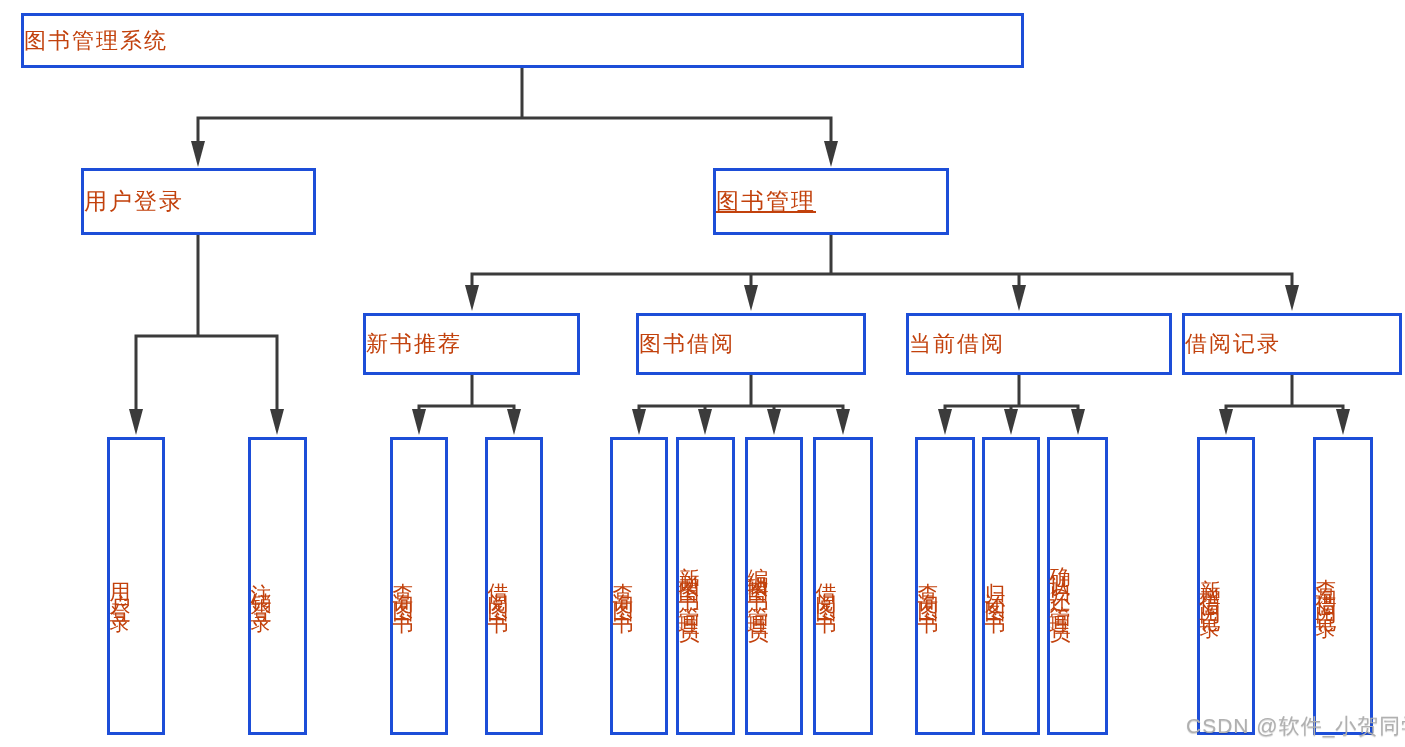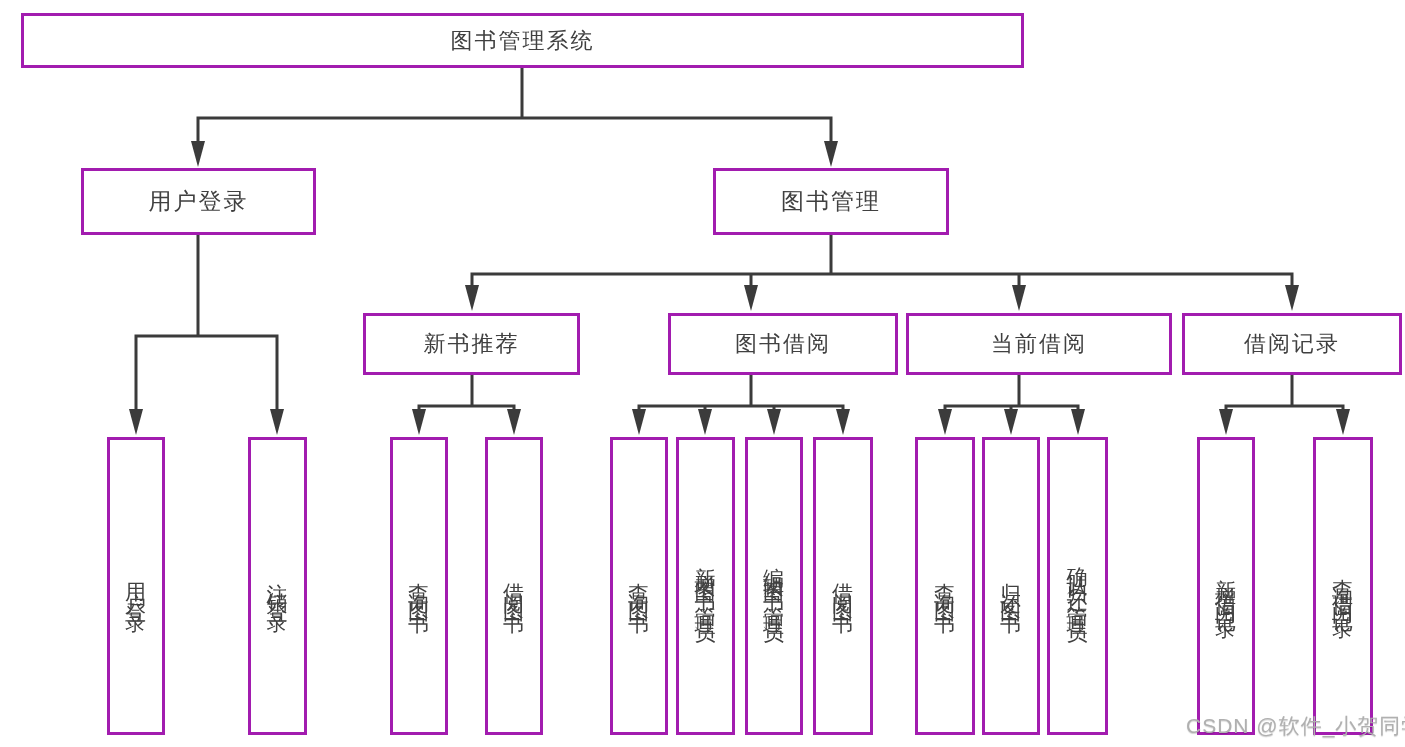--- a/index.html
+++ b/index.html
@@ -14,25 +14,25 @@
   .connector-layer {
     position: absolute;
     left: 0; top: 0;
     width: 1405px; height: 747px;
     z-index: 0;
   }
   .node {
     position: absolute;
     box-sizing: border-box;
     background: #ffffff;
-    border: 3px solid #a21caf;
+    border: 3px solid #1d4ed8;
     display: flex;
     align-items: center;
-    justify-content: center;
-    color: #404040;
+    justify-content: flex-start;
+    color: #c2410c;
     z-index: 1;
   }
   .node-h {          
     font-size: 23px;
     letter-spacing: 2px;
     font-weight: 400;
   }
   .root-node  { left: 21px;  top: 13px;  width: 1003px; height: 55px; font-size: 22px; }
   .lvl2-node  { top: 168px; height: 67px; }
   .lvl3-node  { top: 313px; height: 62px; font-size: 22px; }
@@ -98,28 +98,28 @@
     </g>
   </svg>
 
   <div class="node node-h root-node">
     <span>图书管理系统</span>
   </div>
 
   <div class="node node-h lvl2-node" style="left:81px; width:235px;">
     <span>用户登录</span>
   </div>
-  <div class="node node-h lvl2-node" style="left:713px; width:236px;">
+  <div class="node node-h lvl2-node" style="left:713px; width:236px;text-decoration:underline;">
     <span>图书管理</span>
   </div>
 
   <div class="node node-h lvl3-node" style="left:363px; width:217px;">
     <span>新书推荐</span>
   </div>
-  <div class="node node-h lvl3-node" style="left:636px; width:230px;margin-left:32px;">
+  <div class="node node-h lvl3-node" style="left:636px; width:230px;">
     <span>图书借阅</span>
   </div>
   <div class="node node-h lvl3-node" style="left:906px; width:266px;">
     <span>当前借阅</span>
   </div>
   <div class="node node-h lvl3-node" style="left:1182px; width:220px;">
     <span>借阅记录</span>
   </div>
 
   <div class="node leaf-node len4" style="left:107px; width:58px;">

